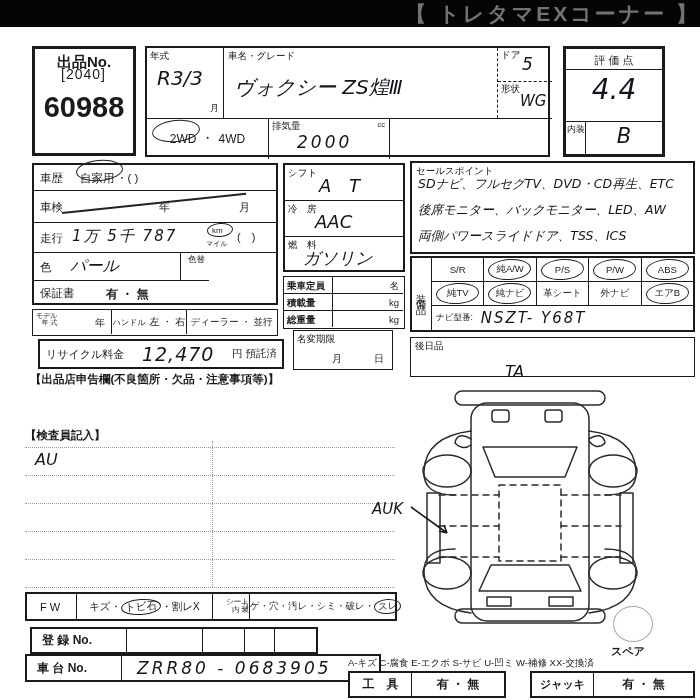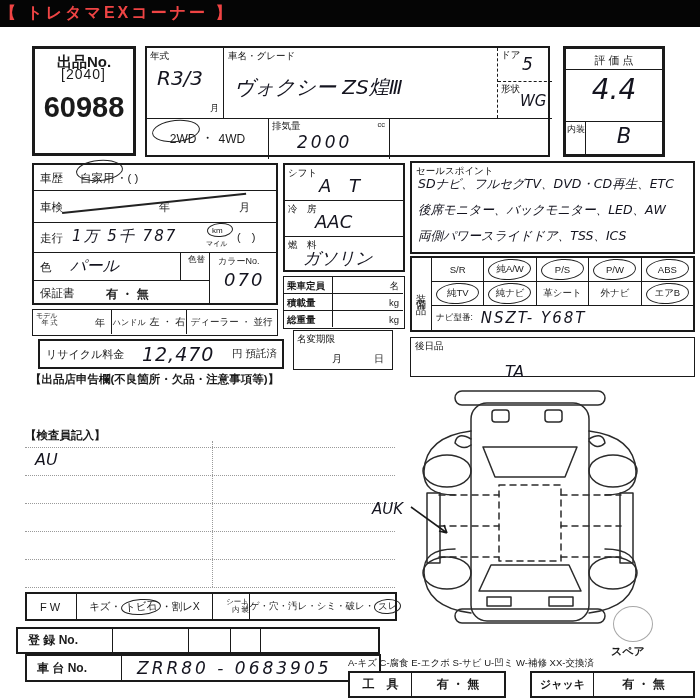--- a/index.html
+++ b/index.html
@@ -5,22 +5,22 @@
   html,body{margin:0;padding:0;background:#eee}
   *{box-sizing:border-box}
   .page{position:relative;width:700px;height:700px;background:#fff;
         font-family:"Liberation Sans","DejaVu Sans",sans-serif;color:#1a1a1a;overflow:hidden}
   .abs{position:absolute}
   .bx{position:absolute;border:1.5px solid #1a1a1a;background:#fff}
   .b2{border-width:2px}
   .b3{border-width:3px}
   .lbl{font-size:9.5px;color:#111}
   .hw{font-family:"DejaVu Sans",sans-serif;font-style:italic;color:#14141f}
-  .banner{background:#050505;color:#ef4444;display:flex;align-items:center;justify-content:flex-start;
-          font-size:16px;font-weight:bold;letter-spacing:3px}
+  .banner{background:#050505;color:#737373;display:flex;align-items:center;justify-content:flex-end;
+          font-size:21px;font-weight:bold;letter-spacing:3px}
   .circ{position:absolute;border:1.6px solid #222;border-radius:50%;pointer-events:none}
   .oval{display:inline-block;border:1.5px solid #222;border-radius:50%;padding:0 3px;transform:rotate(-4deg)}
   .cell{position:absolute}
   .dotline{position:absolute;border-top:1.2px dotted #9a9a9a}
   .vdot{position:absolute;border-left:1.2px dotted #9a9a9a}
   .eqrow{position:absolute;display:flex;width:100%}
   .eqcell{flex:1;border-right:1px solid #1a1a1a;display:flex;align-items:center;justify-content:center;
           font-size:9.5px;position:relative}
   .eqcell:last-child{border-right:none}
   .eqcell.circled::after{content:"";position:absolute;left:4px;right:4px;top:1px;bottom:1px;
@@ -112,24 +112,20 @@
       <span class="abs" style="left:6px;top:7px;font-size:11.5px">色</span>
       <span class="hw abs" style="left:36px;top:3px;font-size:16px">パール</span>
     </div>
     <div class="cell stack" style="left:146px;top:88px;width:29px;height:28px;border-left:1px solid #1a1a1a;border-bottom:1.5px solid #1a1a1a;font-size:8.5px;padding:2px 4px">色替</div>
 
     <div class="cell" style="left:0;top:116px;width:175px;height:23px">
       <span class="abs" style="left:6px;top:5px;font-size:11.5px">保証書</span>
       <span class="abs" style="left:72px;top:5px;font-size:12px;font-weight:bold">有 ・ 無</span>
     </div>
 
-    <div class="cell" style="left:175px;top:88px;width:68px;height:51px;border-left:1.5px solid #1a1a1a">
-      <span class="abs" style="left:8px;top:2px;font-size:9px">カラーNo.</span>
-      <span class="hw abs" style="left:14px;top:16px;font-size:18px;letter-spacing:2px">070</span>
-    </div>
   </div>
 
   <div class="bx b2" style="left:283px;top:163px;width:122px;height:109px">
     <div class="cell" style="left:0;top:0;width:118px;height:36px;border-bottom:1.5px solid #1a1a1a">
       <span class="lbl abs" style="left:3px;top:2px">シフト</span>
       <span class="hw abs" style="left:34px;top:10px;font-size:18px;letter-spacing:6px">A T</span>
     </div>
     <div class="cell" style="left:0;top:36px;width:118px;height:36px;border-bottom:1.5px solid #1a1a1a">
       <span class="lbl abs" style="left:3px;top:2px">冷　房</span>
       <span class="hw abs" style="left:30px;top:10px;font-size:18px">AAC</span>
@@ -282,21 +278,21 @@
     <div class="cell stack" style="left:185px;top:0;width:38px;height:25px;border-left:1.5px solid #1a1a1a;border-right:1.5px solid #1a1a1a;font-size:7.5px;padding-top:4px">
       <span>シート</span><br>
       <span>内 装</span>
     </div>
     <div class="cell" style="left:211px;top:0;width:146px;height:25px;display:flex;align-items:center;font-size:9.5px;white-space:nowrap;padding-left:2px">
       <span>コゲ・穴・汚レ・シミ・破レ・</span>
         <span class="oval">スレ</span>
     </div>
   </div>
 
-  <div class="bx b2" style="left:16px;top:627px;width:364px;height:27px">
+  <div class="bx b2" style="left:30px;top:627px;width:288px;height:27px">
     <div class="cell" style="left:0;top:0;width:95px;height:23px;border-right:1.5px solid #1a1a1a;display:flex;align-items:center;padding-left:10px;font-size:12px;font-weight:bold">登 録 No.</div>
     <div class="abs" style="left:170px;top:0;height:23px;border-left:1px solid #1a1a1a"></div>
     <div class="abs" style="left:212px;top:0;height:23px;border-left:1px solid #1a1a1a"></div>
     <div class="abs" style="left:242px;top:0;height:23px;border-left:1px solid #1a1a1a"></div>
   </div>
 
   <div class="bx b2" style="left:25px;top:654px;width:356px;height:28px">
     <div class="cell" style="left:0;top:0;width:95px;height:24px;border-right:1.5px solid #1a1a1a;display:flex;align-items:center;padding-left:10px;font-size:12px;font-weight:bold">車 台 No.</div>
     <span class="hw abs" style="left:110px;top:2px;font-size:17px;letter-spacing:3px;white-space:nowrap">ZRR80 - 0683905</span>
   </div>

